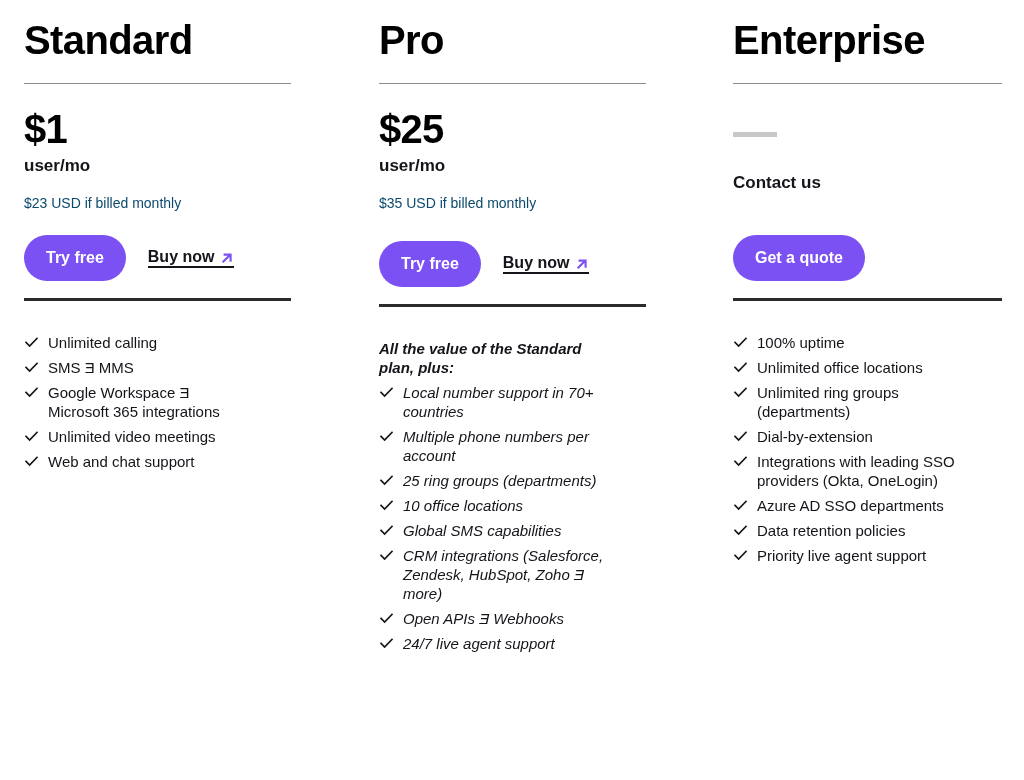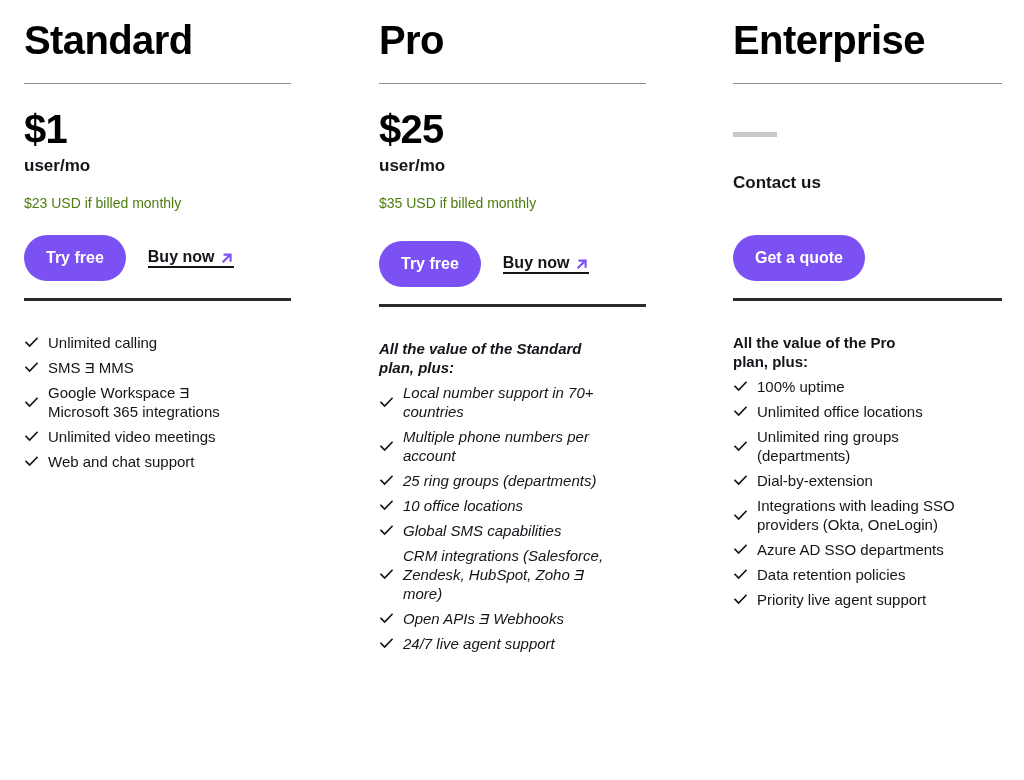--- a/index.html
+++ b/index.html
@@ -65,21 +65,21 @@
     font-size: 17px;
     font-weight: bold;
     line-height: 22px;
     margin: 4px 0 16px 0;
     color: #15141a;
   }
   .price-note {
     font-size: 14px;
     line-height: 20px;
     margin: 7px 0 12px 0;
-    color: #4d7c0f;
+    color: #0c4a6e;
   }
   .price-dash {
     width: 44px;
     height: 5px;
     background: #c8c8c8;
     margin-top: 25px;
   }
   .contact-us {
     font-size: 17px;
     font-weight: bold;
@@ -151,21 +151,21 @@
   .features-intro {
     font-size: 15px;
     font-weight: bold;
     line-height: 19px;
     margin: 0 0 6px 0;
     color: #15141a;
     max-width: 210px;
   }
   .feature-item {
     display: flex;
-    align-items: center;
+    align-items: flex-start;
     margin-bottom: 6px;
   }
   .check-icon {
     flex: 0 0 auto;
     width: 14px;
     height: 19px;
     margin-right: 10px;
     display: inline-flex;
     align-items: center;
     justify-content: center;
@@ -360,21 +360,20 @@
       <div class="contact-us">Contact us</div>
     </div>
 
     <div class="cta-row">
       <button class="btn-primary">Get a quote</button>
     </div>
 
     <div class="rule-dark"></div>
 
     <ul class="features">
-      <li class="features-intro">All the value of the Pro plan, plus:</li>
       <li class="feature-item">
         <span class="check-icon">
           <svg width="13" height="11" viewBox="0 0 13 11" aria-hidden="true">
               <path d="M1 5.4 L4.6 9 L12 1.4" stroke="#15141a" stroke-width="1.7" fill="none" stroke-linecap="square"></path>
             </svg>
         </span>
         <span class="feature-text">100% uptime</span>
       </li>
       <li class="feature-item">
         <span class="check-icon">

